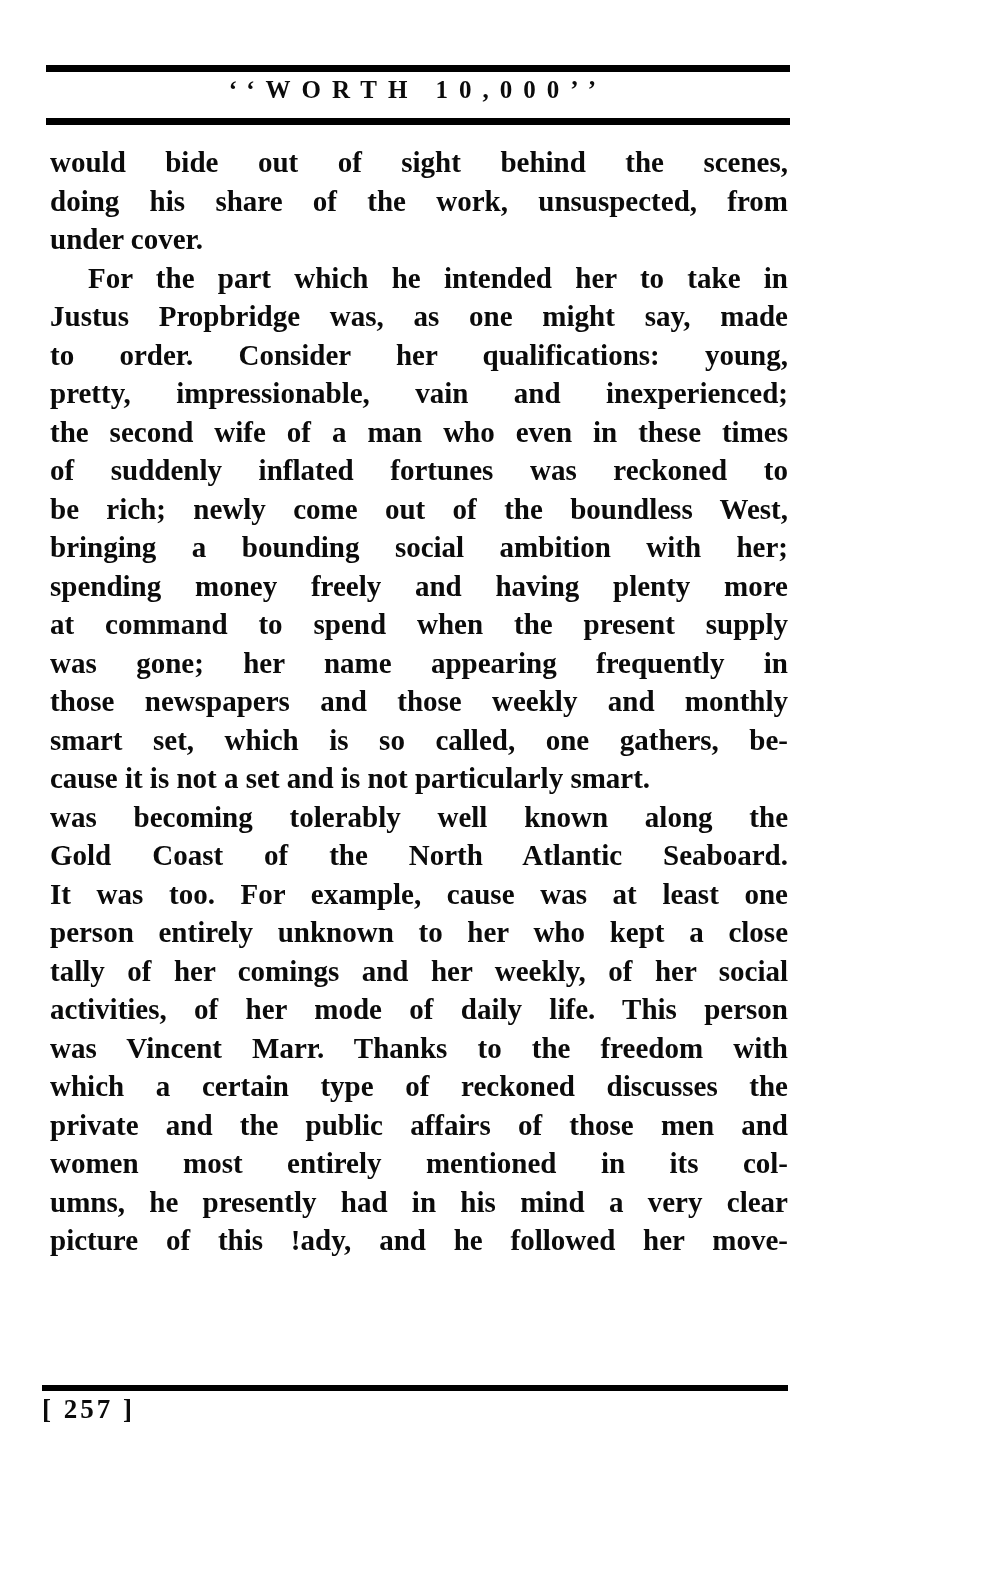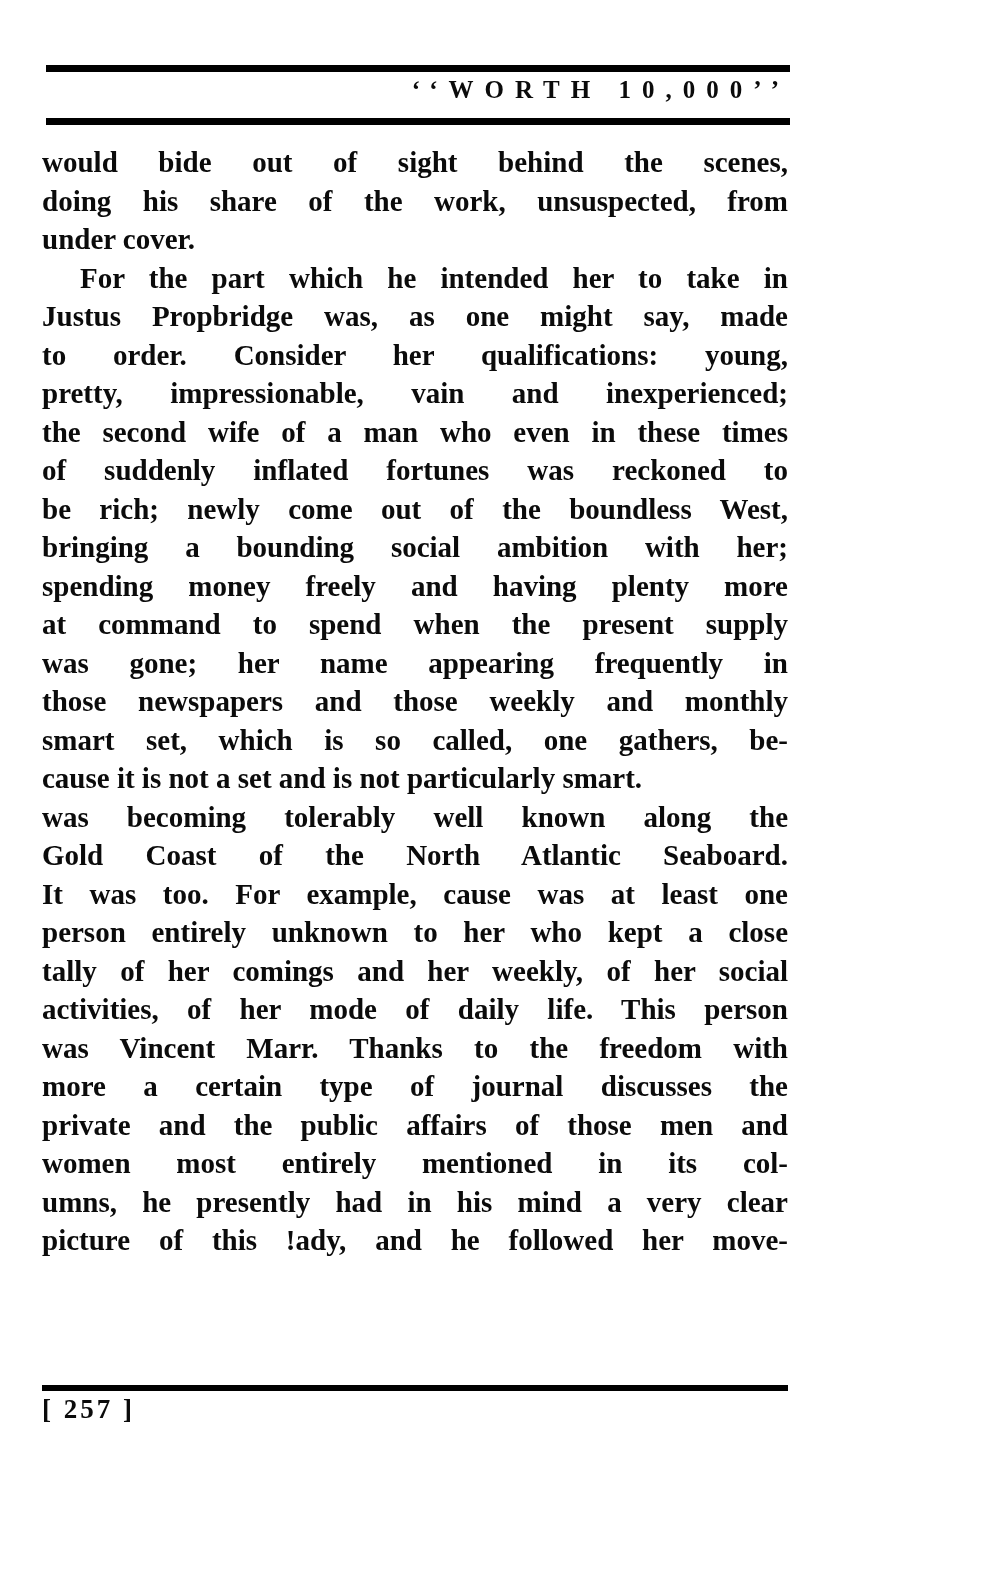--- a/index.html
+++ b/index.html
@@ -25,36 +25,37 @@
   }
   .rule-header-bottom {
     top: 118px; left: 46px; width: 744px; height: 7px;
   }
   .rule-footer {
     top: 1385px; left: 42px; width: 746px; height: 6px;
   }
   .header-title {
     position: absolute;
     top: 76px; left: 46px; width: 744px;
-    text-align: right;
+    text-align: center;
     font-size: 25px;
     font-weight: bold;
     letter-spacing: 11px;
     white-space: nowrap;
   }
   .body-text {
     position: absolute;
     top: 143px; left: 42px; width: 746px;
     font-size: 29px;
     font-weight: bold;
     line-height: 38.5px;
   }
   .line {
     text-align: justify;
     text-align-last: justify;
+    margin-left: 8px;
   }
   .line.par-last {
     text-align-last: left;
   }
   .line.indent {
     text-indent: 38px;
   }
   .page-number {
     position: absolute;
     top: 1394px; left: 42px; width: 746px;
@@ -90,21 +91,21 @@
       <div class="line">those newspapers and those weekly and monthly</div>
       <div class="line">smart set, which is so called, one gathers, be-</div>
       <div class="line par-last">cause it is not a set and is not particularly smart.</div>
       <div class="line">was becoming tolerably well known along the</div>
       <div class="line">Gold Coast of the North Atlantic Seaboard.</div>
       <div class="line">It was too.  For example, cause was at least one</div>
       <div class="line">person entirely unknown to her who kept a close</div>
       <div class="line">tally of her comings and her weekly, of her social</div>
       <div class="line">activities, of her mode of daily life.  This person</div>
       <div class="line">was Vincent Marr. Thanks to the freedom with</div>
-      <div class="line">more a certain type of journal discusses the</div>
+      <div class="line">which a certain type of reckoned discusses the</div>
       <div class="line">private and the public affairs of those men and</div>
       <div class="line">women most entirely mentioned in its col-</div>
       <div class="line">umns, he presently had in his mind a very clear</div>
       <div class="line">picture of this !ady, and he followed her move-</div>
     </div>
 
   <div class="rule rule-footer"></div>
   <div class="page-number">[ 257 ]</div>
 </div>
 

